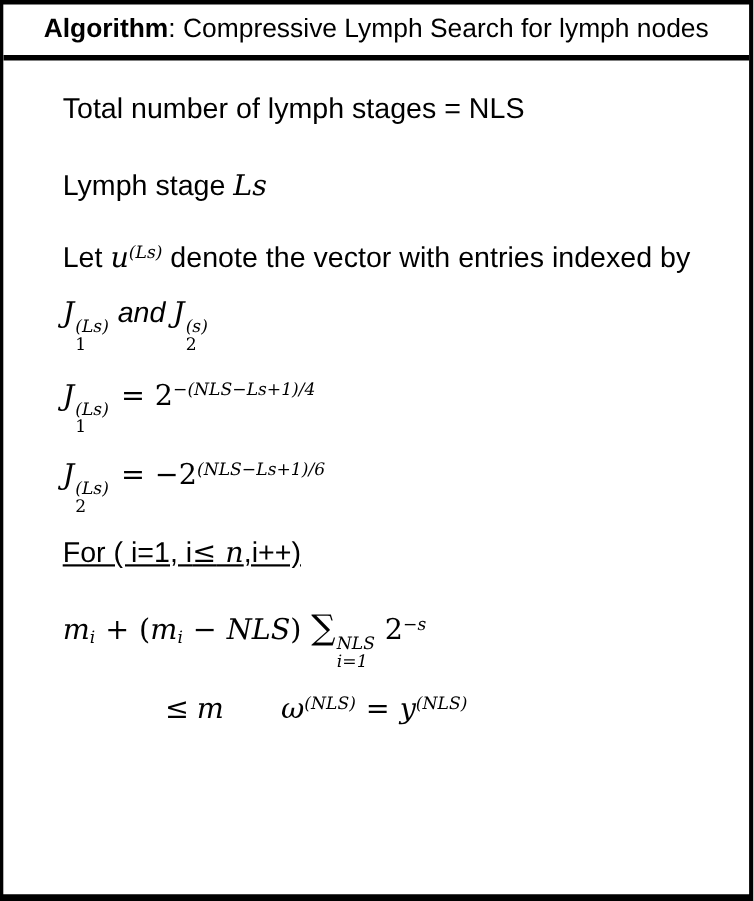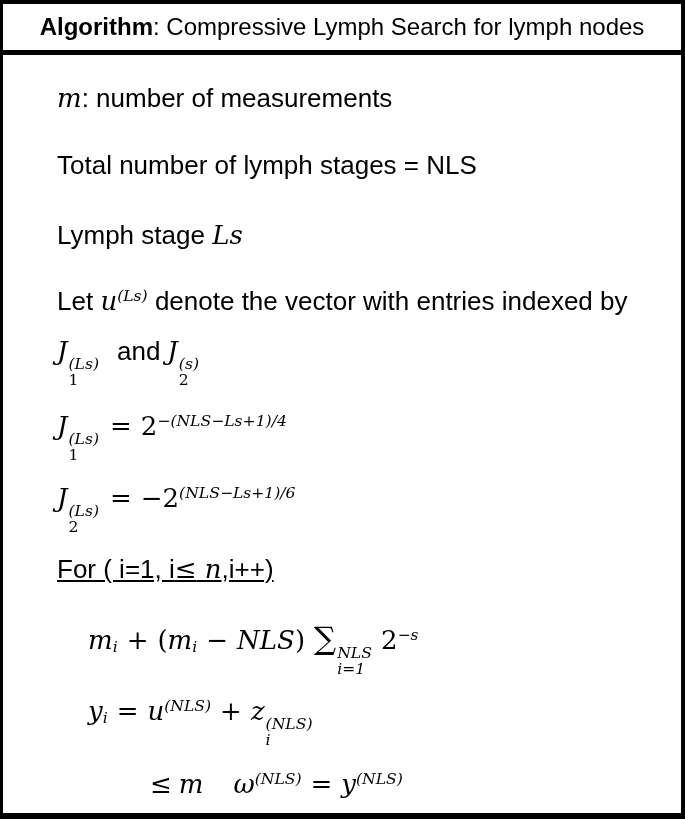--- a/index.html
+++ b/index.html
@@ -31,66 +31,64 @@
   .gA { margin-bottom: 35px; }
   .gB { margin-bottom: 34px; }
   .gC { margin-bottom: 38px; }
   .gD { margin-bottom: 18px; }
   .gE { margin-bottom: 43px; }
   .gF { margin-bottom: 40px; }
   .gG { margin-bottom: 39px; }
   .gH { margin-bottom: 37px; text-decoration: underline; }
   .gI { margin-bottom: 41px; }
   .gJ { margin-bottom: 41px; }
-  .indent1 { margin-left: 31px; }
+  .indent1 { }
   .indent2 { margin-left: 93px; }
   .mv { font-family: "DejaVu Serif", serif; font-style: italic; }
   .mn { font-family: "DejaVu Serif", serif; font-style: normal; }
   sup, sub { line-height: 0; }
   sup { font-size: 0.6em; vertical-align: 0.55em; }
   sub { font-size: 0.6em; vertical-align: -0.2em; }
   .ss {
     display: inline-flex; flex-direction: column; align-items: flex-start;
     font-size: 0.6em; line-height: 1.05;
     vertical-align: -0.58em;
     margin-left: 1px; margin-right: 2px;
   }
   .ss > span { display: block; }
   .op { margin: 0 9px; font-family: "DejaVu Serif", serif; }
   .eq { margin: 0 9px; font-family: "DejaVu Serif", serif; }
   .sigma { font-family: "DejaVu Serif", serif; font-size: 31px; margin-left: 9px; }
-  .and-word { margin: 0 7px 0 16px; }
+  .and-word { margin: 0 7px 0 6px; font-style: italic; }
   .sp7 { margin-left: 7px; }
-  .omega-group { margin-left: 30px; }
+  .omega-group { margin-left: 52px; }
 </style>
 </head>
 <body>
 
 <div class="frame">
 
   <div class="titlebar"><span class="bold">Algorithm</span><span>: Compressive Lymph Search for lymph nodes</span></div>
 
   <div class="body">
 
-    <div class="line gA"><span class="mv">m</span><span>: number of measurements</span></div>
 
     <div class="line gC"><span>Total number of lymph stages = NLS</span></div>
 
     <div class="line gB"><span>Lymph stage </span><span class="mv">Ls</span></div>
 
     <div class="line gD"><span>Let </span><span class="mv">u</span><sup class="mv">(Ls)</sup><span> denote the vector with entries indexed by</span></div>
 
     <div class="line gE"><span class="mv">J</span><span class="ss"><span class="mv">(Ls)</span><span class="mn">1</span></span><span class="and-word">and</span><span class="mv">J</span><span class="ss"><span class="mv">(s)</span><span class="mn">2</span></span></div>
 
     <div class="line gF"><span class="mv">J</span><span class="ss"><span class="mv">(Ls)</span><span class="mn">1</span></span><span class="eq">=</span><span class="mn">2</span><sup class="mv">−(NLS−Ls+1)/4</sup></div>
 
     <div class="line gG"><span class="mv">J</span><span class="ss"><span class="mv">(Ls)</span><span class="mn">2</span></span><span class="eq">=</span><span class="mn">−</span><span class="mn">2</span><sup class="mv">(NLS−Ls+1)/6</sup></div>
 
     <div class="line gH"><span>For ( i=1, i</span><span class="mn">≤</span><span class="mv"> n</span><span>,i++)</span></div>
 
     <div class="line gI indent1"><span class="mv">m</span><sub class="mv">i</sub><span class="op">+</span><span class="mn">(</span><span class="mv">m</span><sub class="mv">i</sub><span class="op">−</span><span class="mv">NLS</span><span class="mn">)</span><span class="sigma">∑</span><span class="ss"><span class="mv">NLS</span><span class="mv">i=1</span></span><span class="mn sp7">2</span><sup class="mv">−s</sup></div>
 
-    <div class="line gJ indent1"><span class="mv">y</span><sub class="mv">i</sub><span class="eq">=</span><span class="mv">u</span><sup class="mv">(NLS)</sup><span class="op">+</span><span class="mv">z</span><span class="ss"><span class="mv">(NLS)</span><span class="mv">i</span></span></div>
 
     <div class="line indent2"><span class="mn">≤</span><span class="mv sp7">m</span><span class="omega-group"><span class="mv">ω</span><sup class="mv">(NLS)</sup><span class="eq">=</span><span class="mv">y</span><sup class="mv">(NLS)</sup></span></div>
 
   </div>
 </div>
 
 </body></html>

